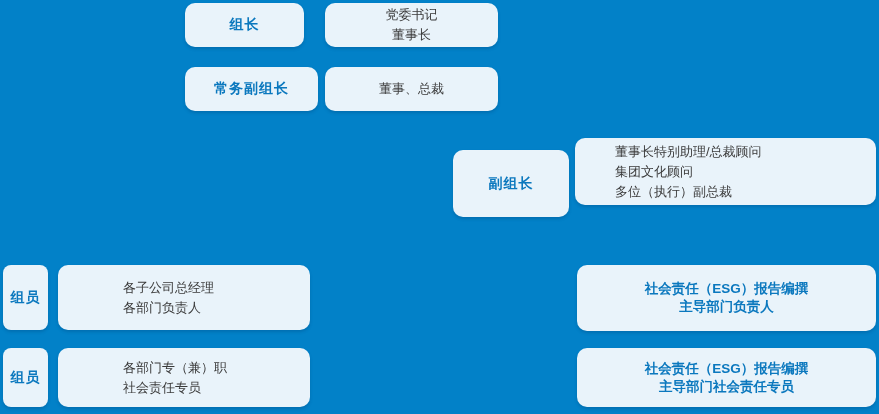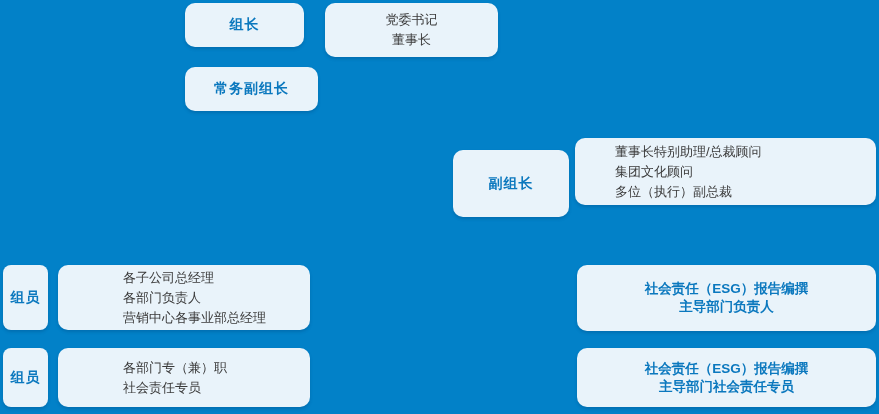--- a/index.html
+++ b/index.html
@@ -38,21 +38,21 @@
   .accent-line {
     color: #0B78BE;
     font-weight: bold;
     font-size: 13.5px;
     white-space: nowrap;
   }
   .accent-box { }
 
   
   .r1-label { left: 185px; top: 3px;   width: 119px; height: 44px; }
-  .r1-desc  { left: 325px; top: 3px;   width: 173px; height: 54px; }
+  .r1-desc  { left: 325px; top: 3px;   width: 173px; height: 44px; }
   .r2-label { left: 185px; top: 67px;  width: 133px; height: 44px; }
   .r2-desc  { left: 325px; top: 67px;  width: 173px; height: 44px; }
   .r3-label { left: 453px; top: 138px; width: 116px; height: 67px; margin-top: 12px; }
   .r3-desc  { left: 575px; top: 138px; width: 301px; height: 67px; padding-left: 40px; }
   .r4-label { left: 3px;   top: 265px; width: 45px;  height: 65px; border-radius: 8px; }
   .r4-desc  { left: 58px;  top: 265px; width: 252px; height: 65px; padding-left: 65px; }
   .r4-right { left: 577px; top: 265px; width: 299px; height: 66px; }
   .r5-label { left: 3px;   top: 348px; width: 45px;  height: 59px; border-radius: 8px; }
   .r5-desc  { left: 58px;  top: 348px; width: 252px; height: 59px; padding-left: 65px; }
   .r5-right { left: 577px; top: 348px; width: 299px; height: 59px; }
@@ -66,37 +66,39 @@
     <span class="role-label">组长</span>
   </div>
   <div class="box r1-desc">
     <span class="desc-line">党委书记</span>
     <span class="desc-line">董事长</span>
   </div>
 
   <div class="box r2-label">
     <span class="role-label">常务副组长</span>
   </div>
+  <div class="box r2-desc">
+    <span class="desc-line">董事、总裁</span>
+  </div>
 
   <div class="box r3-label">
     <span class="role-label">副组长</span>
   </div>
   <div class="box r3-desc left-block">
     <span class="desc-line">董事长特别助理/总裁顾问</span>
     <span class="desc-line">集团文化顾问</span>
     <span class="desc-line">多位（执行）副总裁</span>
   </div>
 
   <div class="box r4-label">
     <span class="role-label">组员</span>
   </div>
   <div class="box r4-desc left-block">
     <span class="desc-line">各子公司总经理</span>
     <span class="desc-line">各部门负责人</span>
-    <span class="desc-line">营销中心各事业部总经理</span>
   </div>
   <div class="box r4-right accent-box">
     <span class="accent-line">社会责任（ESG）报告编撰</span>
     <span class="accent-line">主导部门负责人</span>
   </div>
 
   <div class="box r5-label">
     <span class="role-label">组员</span>
   </div>
   <div class="box r5-desc left-block">

